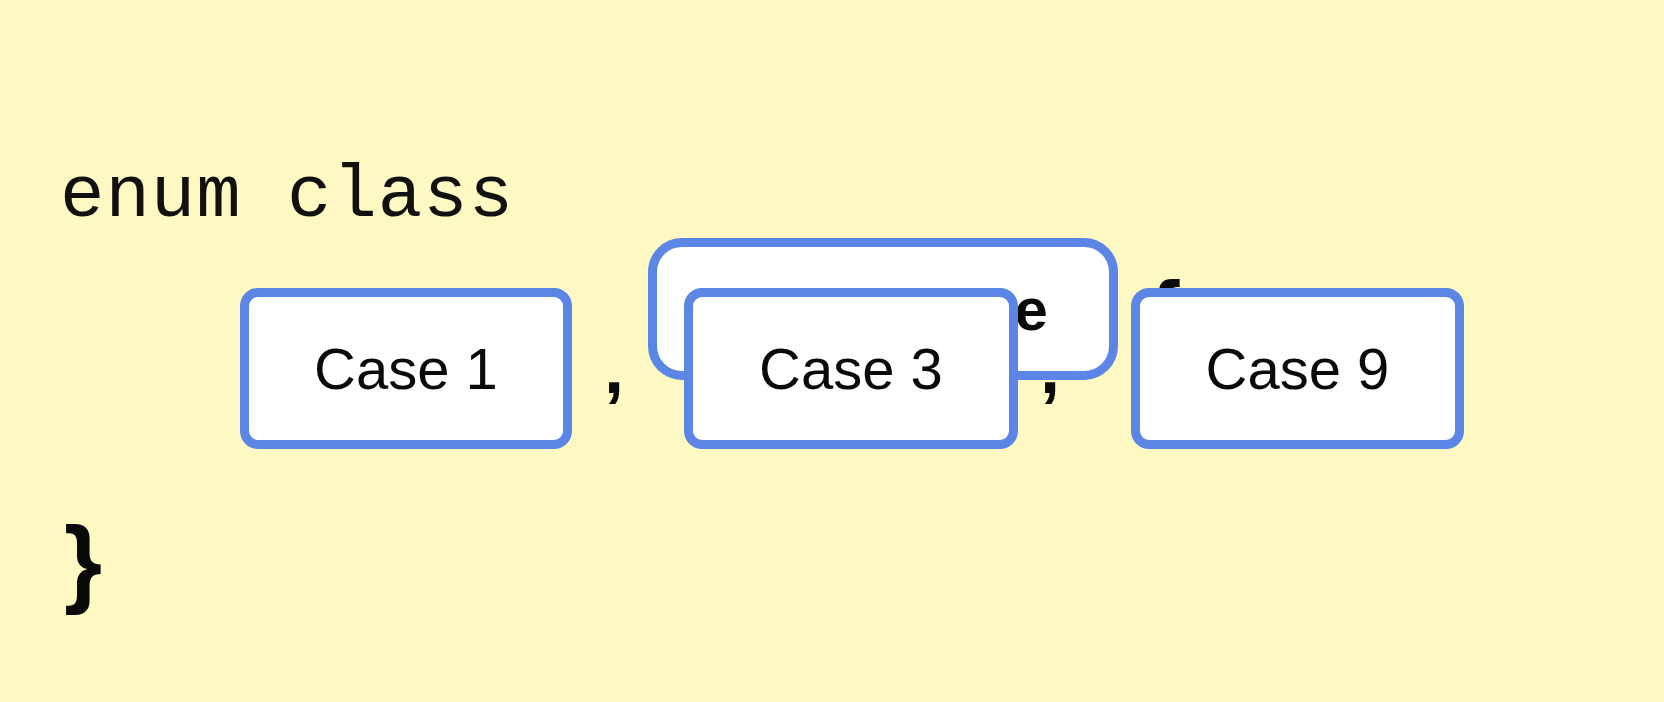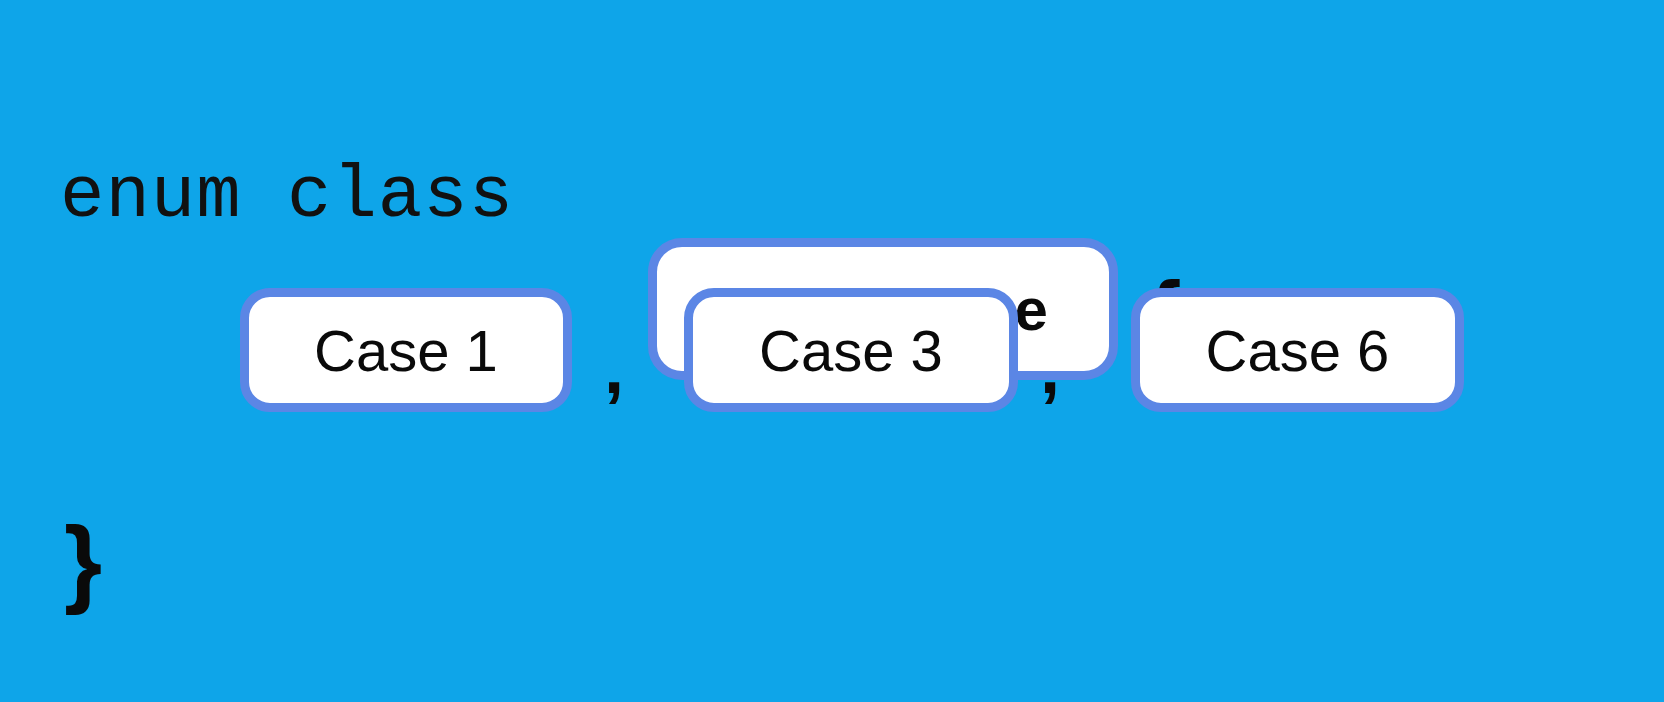--- a/index.html
+++ b/index.html
@@ -12,21 +12,21 @@
     height: 702px;
     overflow: hidden;
     font-family: "Liberation Sans", sans-serif;
     -webkit-font-smoothing: antialiased;
   }
 
   .canvas {
     position: relative;
     width: 1664px;
     height: 702px;
-    background: #0ea5e9;
+    background: #fef9c3;
   }
 
   
   .line-1 {
     position: absolute;
     left: 0;
     top: 118px;
     width: 1664px;
     height: 156px;
   }
@@ -92,22 +92,22 @@
   .line-2 {
     position: absolute;
     left: 0;
     top: 280px;
     width: 1664px;
     height: 160px;
   }
 
   .slot-case {
     top: 8px;
-    height: 124px;
-    border-radius: 30px;
+    height: 161px;
+    border-radius: 18px;
   }
   .slot-case .slot-label {
     font-size: 58px;
     font-weight: 400;
     letter-spacing: 0px;
   }
 
   .slot-case-1 { left: 240px;  width: 332px; }
   .slot-case-2 { left: 684px;  width: 334px; }
   .slot-case-3 { left: 1131px; width: 333px; }
@@ -167,21 +167,21 @@
 
     <span class="comma comma-1">,</span>
 
     <div class="slot slot-case slot-case-2">
       <span class="slot-label">Case 3</span>
     </div>
 
     <span class="comma comma-2">,</span>
 
     <div class="slot slot-case slot-case-3">
-      <span class="slot-label">Case 6</span>
+      <span class="slot-label">Case 9</span>
     </div>
   </div>
 
   <div class="line-3">
     <span class="brace-close">}</span>
   </div>
 
 </div>
 
 </body></html>

